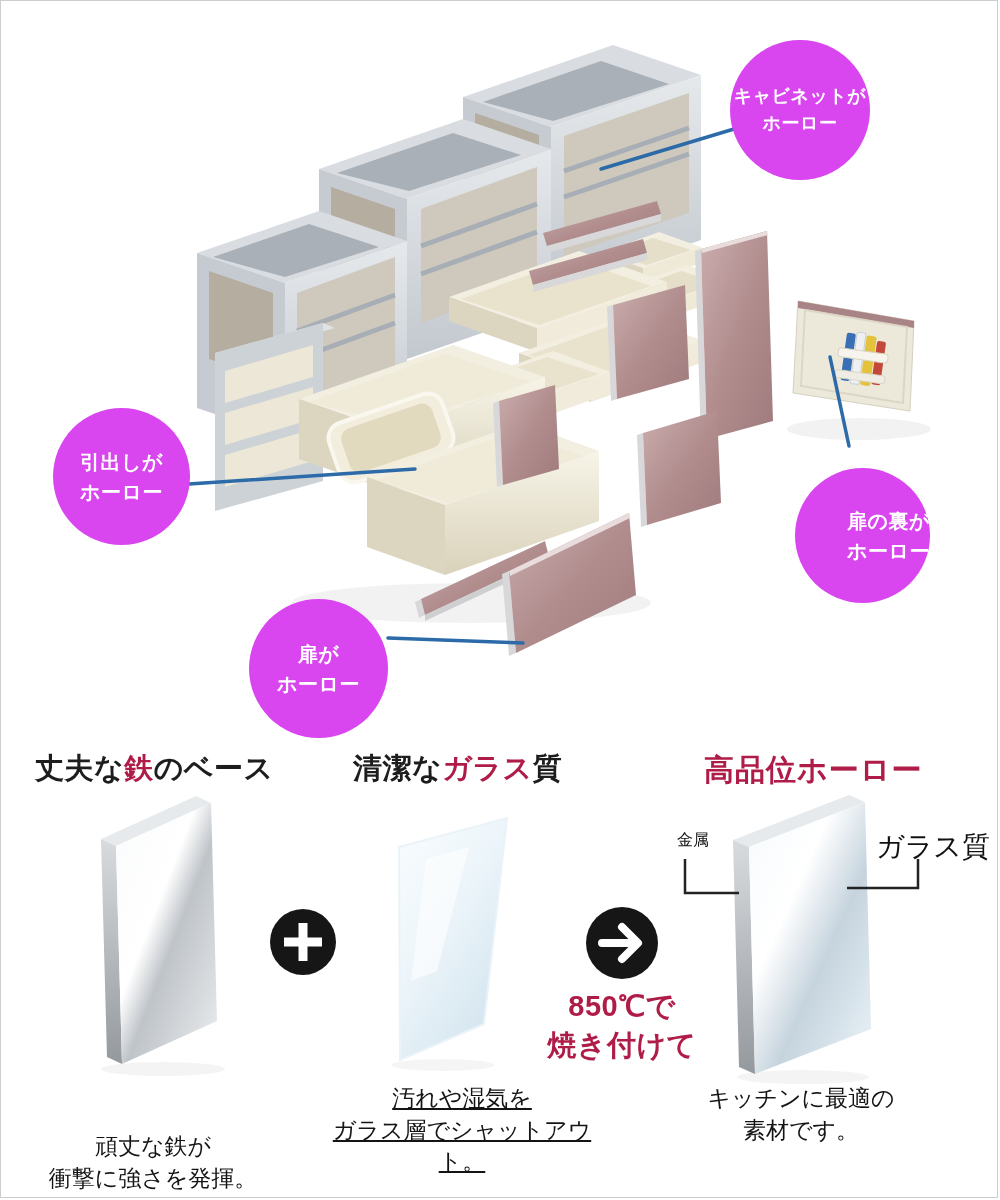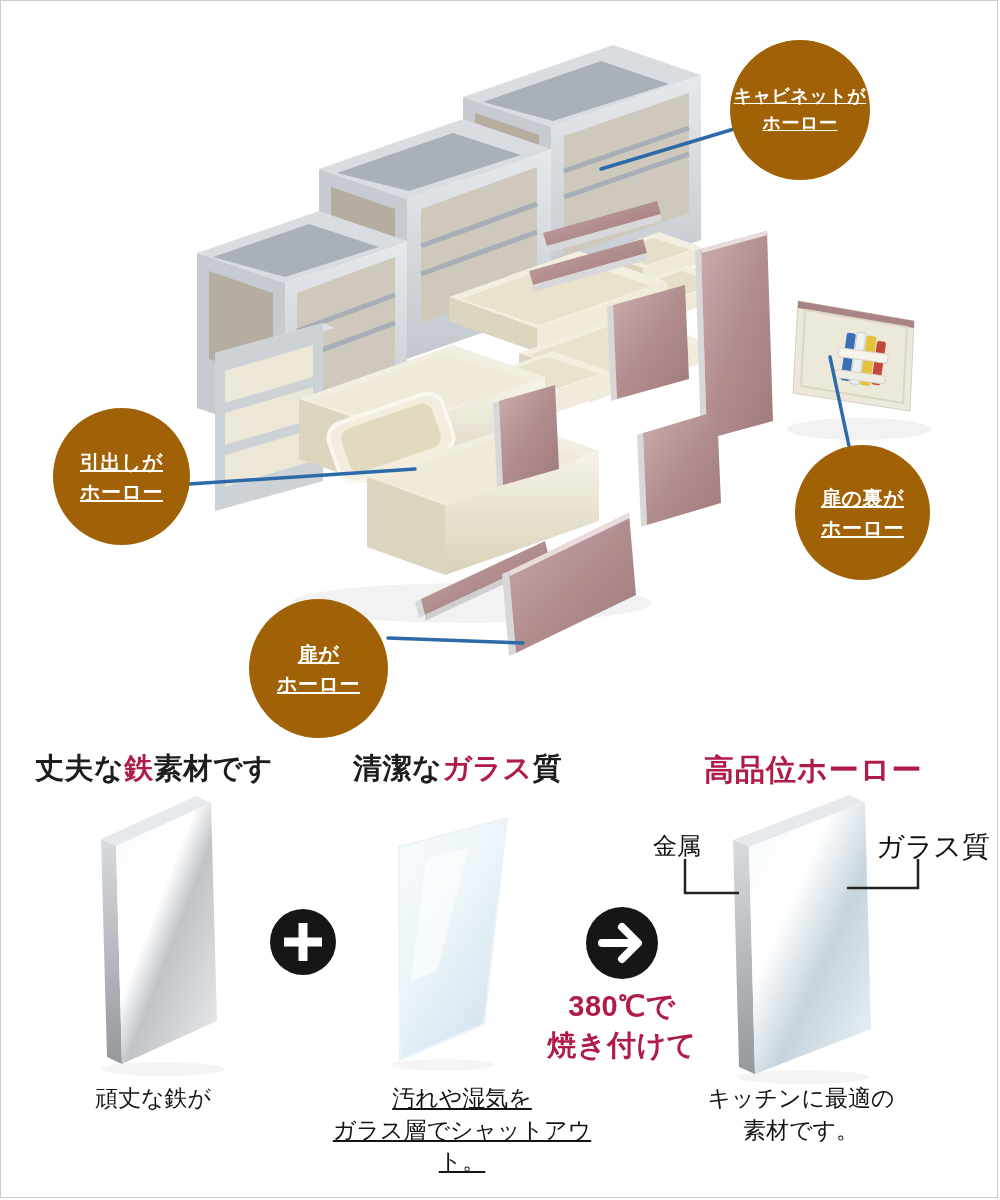--- a/index.html
+++ b/index.html
@@ -1,22 +1,22 @@
 <!DOCTYPE html>
 <html><head>
 <meta charset="utf-8">
 <style>
   html,body{margin:0;padding:0;background:#fff;}
   body{width:1000px;height:1200px;font-family:"Liberation Sans",sans-serif;}
   .frame{position:relative;width:998px;height:1198px;border:1px solid #cbced1;box-sizing:border-box;background:#fff;overflow:hidden;}
   .illu{position:absolute;left:0;top:0;}
   .bottom-illu{position:absolute;left:0;top:780px;}
-  .callout{position:absolute;background:#a16207;border-radius:50%;color:#fff;font-weight:bold;
+  .callout{position:absolute;background:#d946ef;border-radius:50%;color:#fff;font-weight:bold;
     display:flex;flex-direction:column;justify-content:center;align-items:center;text-align:center;
-    line-height:1.5;letter-spacing:.5px;font-size:20px;text-decoration:underline;}
+    line-height:1.5;letter-spacing:.5px;font-size:20px;}
   .callout span{display:block;}
   .callout.small-text{font-size:18px;}
   .heading{position:absolute;font-size:29px;font-weight:bold;color:#1d1d1f;white-space:nowrap;letter-spacing:.5px;}
   .heading .em{color:#b01c48;}
   .heading.red{color:#b01c48;font-size:30px;letter-spacing:1px;}
   .cap{position:absolute;font-size:23px;color:#141414;text-align:center;line-height:1.38;}
   .bake{position:absolute;left:535px;top:986px;width:172px;text-align:center;font-size:29px;
     font-weight:bold;color:#b01c48;line-height:1.33;letter-spacing:.5px;}
   .mat-label{position:absolute;font-size:28px;color:#111;white-space:nowrap;}
   .icon-circle{position:absolute;}
@@ -169,31 +169,31 @@
   </svg>
 
   <div class="callout small-text" style="left:729px;top:39px;width:140px;height:140px;">
     <span>キャビネットが</span>
     <span>ホーロー</span>
   </div>
   <div class="callout" style="left:52px;top:407px;width:137px;height:137px;">
     <span>引出しが</span>
     <span>ホーロー</span>
   </div>
-  <div class="callout" style="left:794px;top:444px;width:135px;height:135px;">
+  <div class="callout" style="left:794px;top:467px;width:135px;height:135px;align-items:flex-end;">
     <span>扉の裏が</span>
     <span>ホーロー</span>
   </div>
   <div class="callout" style="left:248px;top:598px;width:139px;height:139px;">
     <span>扉が</span>
     <span>ホーロー</span>
   </div>
 
   <div class="heading" style="left:34px;top:748px;">
-    <span>丈夫な</span><span class="em">鉄</span><span>素材です</span>
+    <span>丈夫な</span><span class="em">鉄</span><span>のベース</span>
   </div>
   <div class="heading" style="left:352px;top:748px;">
     <span>清潔な</span><span class="em">ガラス</span><span>質</span>
   </div>
   <div class="heading red" style="left:703px;top:749px;">
     <span class="em">高品位ホーロー</span>
   </div>
 
   <svg class="bottom-illu" width="1000" height="330" viewBox="0 0 1000 330">
     <defs>
@@ -257,30 +257,31 @@
       <path d="M14,33 H52 M33,14 V52" stroke="#fff" stroke-width="9"></path>
     </svg>
   </div>
   <div class="icon-circle" style="left:585px;top:906px;width:72px;height:72px;">
     <svg width="72" height="72" viewBox="0 0 72 72">
       <circle cx="36" cy="36" r="36" fill="#161616"></circle>
       <path d="M16,36 H50 M36,20 L52,36 L36,52" stroke="#fff" stroke-width="8" fill="none" stroke-linecap="round" stroke-linejoin="round"></path>
     </svg>
   </div>
 
-  <div class="mat-label" style="left:652px;top:829px;font-size:24px;">金属</div>
+  <div class="mat-label" style="left:676px;top:829px;font-size:16px;">金属</div>
   <div class="mat-label" style="left:875px;top:827px;">ガラス質</div>
 
   <div class="bake">
-    <span style="display:block;">380℃で</span>
+    <span style="display:block;">850℃で</span>
     <span style="display:block;">焼き付けて</span>
   </div>
 
   <div class="cap" style="left:22px;top:1082px;width:260px;">
-    <span style="display:block;">頑丈な鉄が</span>
+    <span style="display:block;margin-top:48px;">頑丈な鉄が</span>
+    <span style="display:block;">衝撃に強さを発揮。</span>
   </div>
   <div class="cap" style="left:311px;top:1082px;width:300px;text-decoration:underline;">
     <span style="display:block;">汚れや湿気を</span>
     <span style="display:block;">ガラス層でシャットアウト。</span>
   </div>
   <div class="cap" style="left:650px;top:1084px;width:300px;font-family:Liberation Mono, monospace;">
     <span style="display:block;">キッチンに最適の</span>
     <span style="display:block;">素材です。</span>
   </div>
 

